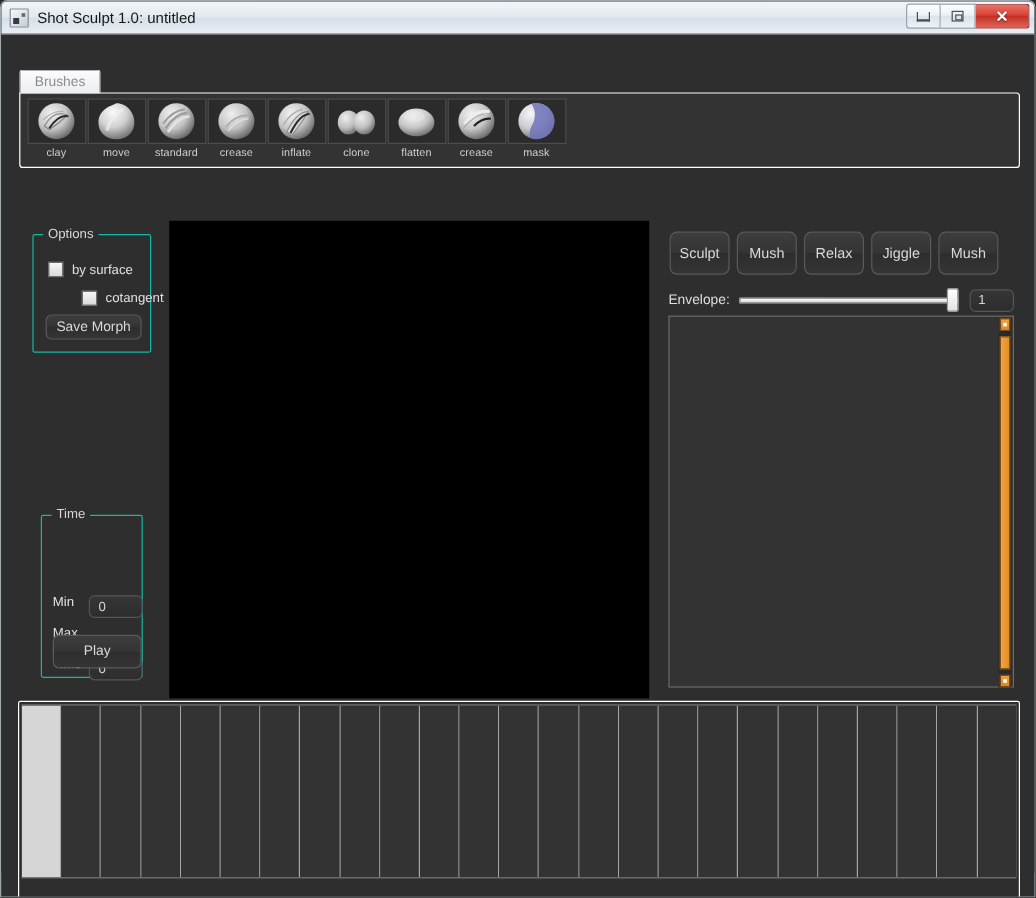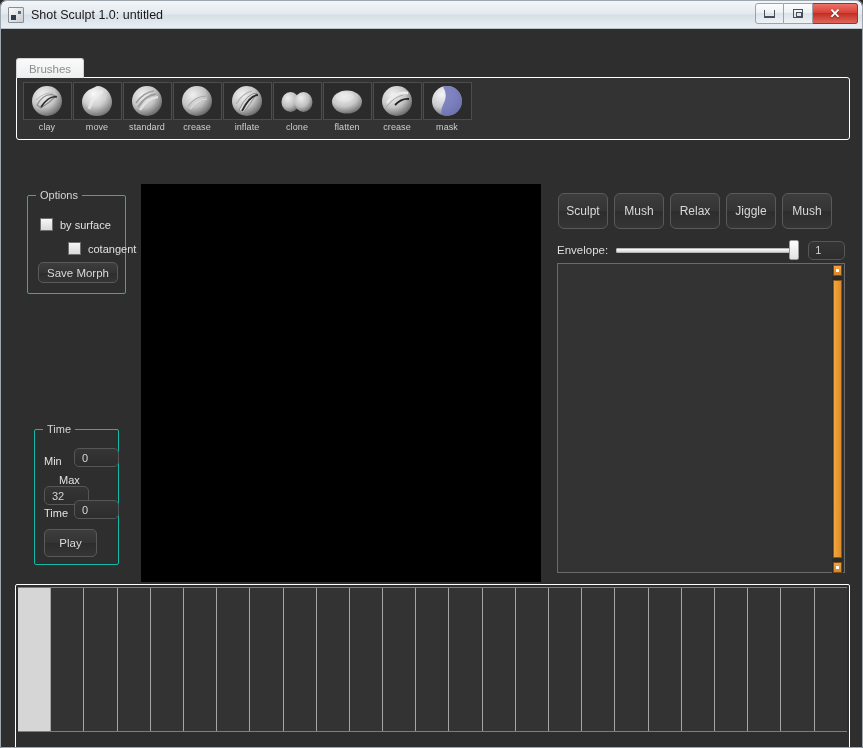--- a/index.html
+++ b/index.html
@@ -247,36 +247,36 @@
   .sb-thumb-o {
     position: absolute; left: 10px; top: 0; right: 4px; height: 9px;
     background: linear-gradient(to bottom, #f5a93f, #e08c2b);
     border: 1px solid #8a5714;
   }
 
   
   #time-group { left: 33px; top: 400px; width: 85px; height: 136px; }
   .fieldrow {
     position: absolute;
-    display: flex; align-items: flex-end;
+    display: flex; align-items: flex-start; margin-top: 48px;
   }
   .fieldlabel {
     font-size: 11px; color: #e2e2e2; width: 30px; flex: 0 0 auto;
   }
   .numfield {
     width: 45px; height: 19px;
     background: linear-gradient(to bottom, #353535, #2d2d2d);
     border: 1px solid #565656;
     border-radius: 5px;
     color: #d5d5d5;
     font-size: 11px;
     display: flex; align-items: center;
     padding-left: 7px;
   }
-  #play-btn { position: absolute; left: 9px; top: 99px; width: 53px; height: 28px; }
+  #play-btn { position: absolute; left: 9px; top: 99px; width: 74px; height: 28px; }
 
   
   #viewport {
     position: absolute;
     left: 140px; top: 155px;
     width: 400px; height: 398px;
     background: #000000;
   }
 
   

